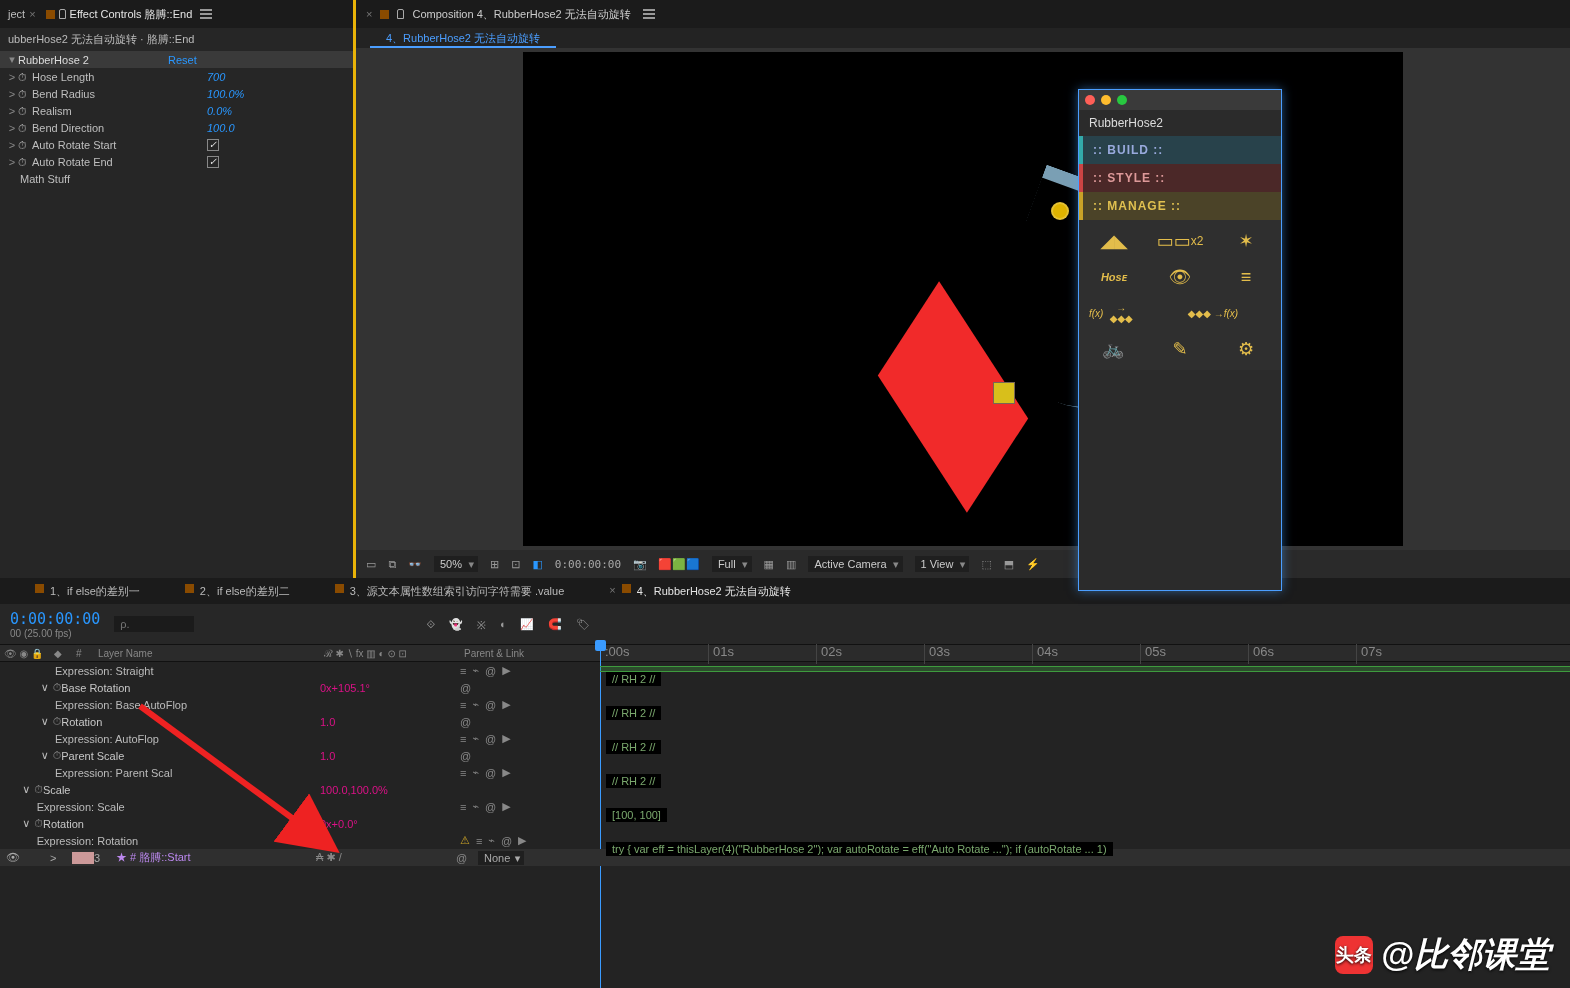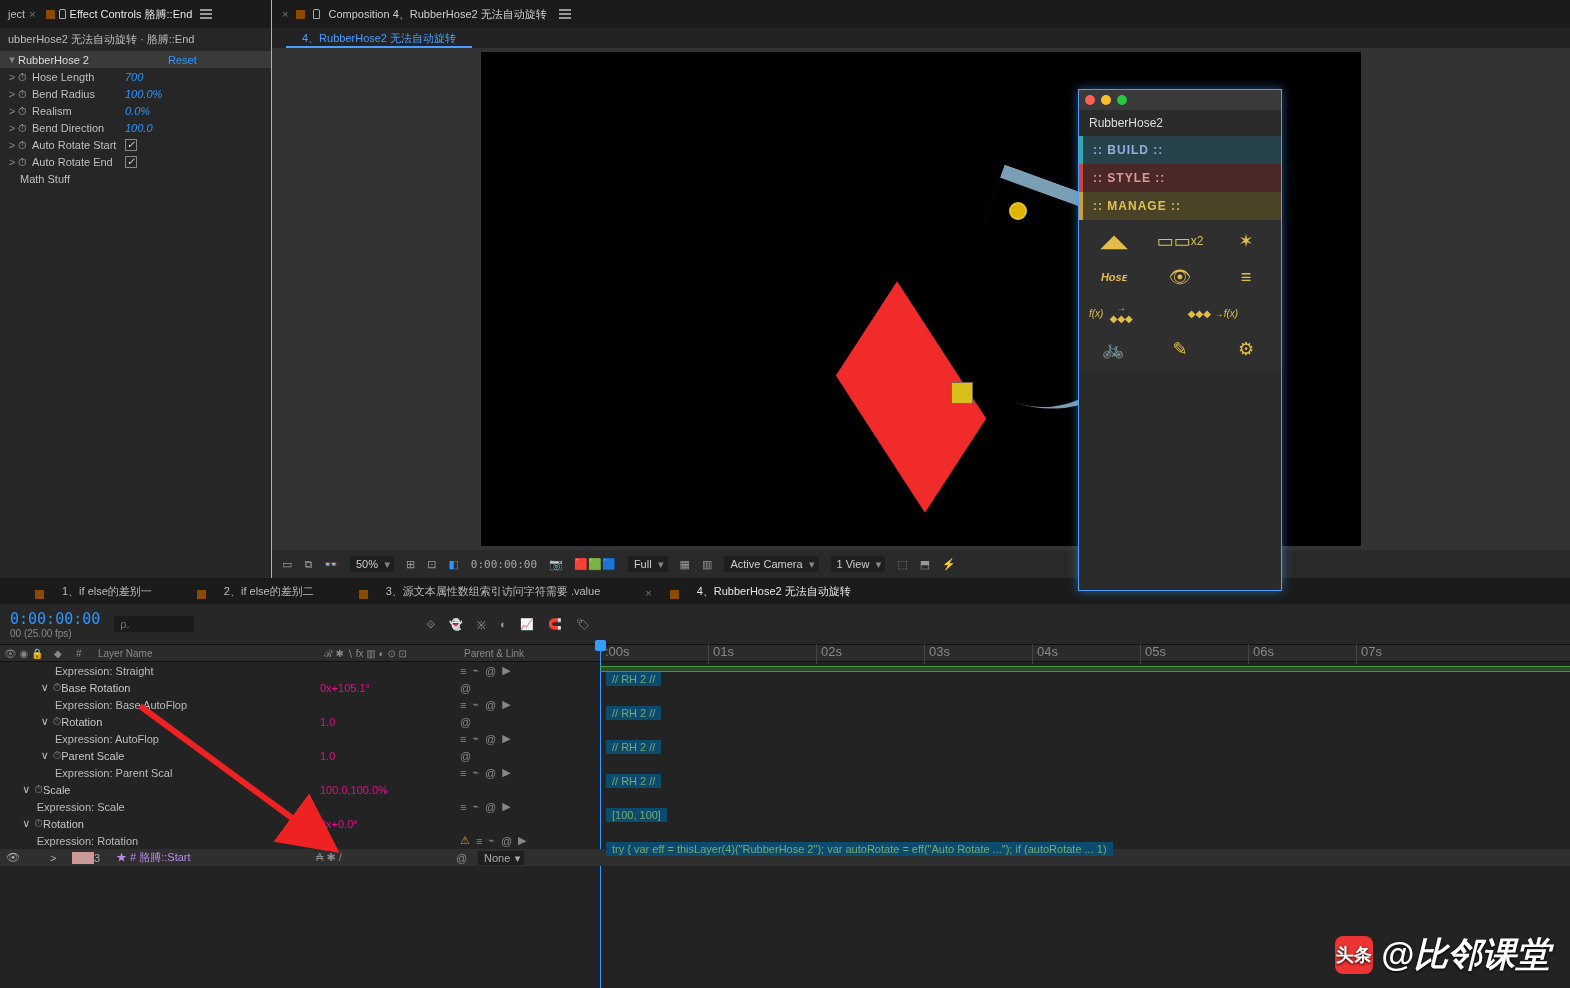--- a/index.html
+++ b/index.html
@@ -2,21 +2,21 @@
 <html><head>
 <meta charset="utf-8">
 <style>
   * { margin: 0; padding: 0; box-sizing: border-box; font-family: "Helvetica Neue", Arial, sans-serif; }
   body { background: #1e1e1e; color: #aaaaaa; font-size: 11px; width: 1570px; height: 988px; overflow: hidden; user-select: none; }
 
   
   .top-row { display: flex; height: 578px; }
 
   
-  .fx-panel { width: 272px; background: #262626; display: flex; flex-direction: column; border-right: 1px solid #eab308; }
+  .fx-panel { width: 356px; background: #262626; display: flex; flex-direction: column; border-right: 3px solid #eab308; }
   .panel-tabs { height: 28px; display: flex; align-items: center; gap: 4px; padding: 0 8px; background: #1b1b1b; font-size: 11px; color: #999; }
   .panel-tabs .tab { display: flex; align-items: center; gap: 4px; color: #bfbfbf; }
   .panel-tabs .tab.act { color: #e4e4e4; }
   .panel-tabs .tab .x { color: #777; margin-right: 6px; }
   .panel-tabs .mini-sq { width: 9px; height: 9px; background: #8a4b00; display: inline-block; }
   .panel-tabs .lock { width: 7px; height: 10px; border: 1px solid #aaa; border-radius: 2px 2px 0 0; display:inline-block; position:relative; }
   .panel-tabs .ham { display:inline-flex; flex-direction:column; gap:2px; margin-left:4px; }
   .panel-tabs .ham span { width:12px; height:2px; background:#999; display:block; }
 
   .fx-sub { padding: 4px 8px; color: #bbb; background:#262626; font-size:11px; }
@@ -54,41 +54,41 @@
   .acc-hdr.build  { background:#28424b; color:#9ad; border-color:#3aa; }
   .acc-hdr.style  { background:#4b2828; color:#d99; border-color:#c44; }
   .acc-hdr.manage { background:#4b4328; color:#e0c050; border-color:#c9a227; }
   .acc-body { background:#2f2f2f; padding: 8px 10px; display:grid; grid-template-columns: repeat(3, 1fr); gap: 10px 16px; }
   .acc-body .pico { color:#e3bd4b; font-size:18px; text-align:center; height:26px; display:flex; align-items:center; justify-content:center; }
   .plugin-foot { height: 220px; background:#2b2b2b; }
 
   
   .tl-area { height: 410px; background:#232323; display:flex; flex-direction:column; position:relative; }
   .tl-tabs { height: 26px; background:#1b1b1b; display:flex; align-items:center; gap:20px; padding:0 10px; color:#bbb; font-size:11px; }
-  .tl-tab { display:flex; align-items:flex-end; gap:18px;padding-left:25px; }
+  .tl-tab { display:flex; align-items:flex-start; gap:6px;padding-left:25px; }
   .tl-tab .sq { width:9px; height:9px; background:#8a4b00; }
   .tl-tab.active { color:#e4e4e4; }
 
   .tl-hdr { height: 40px; background:#272727; display:flex; }
   .tc-left { width: 600px; display:flex; align-items:center; padding: 0 10px; gap:14px; }
   .timecode { color:#2997ff; font-size:15px; font-family: monospace; }
   .fps { color:#888; font-size:10px; }
   .tc-right { flex:1; display:flex; align-items:center; gap:10px; padding:0 10px; }
   .tc-ico { color:#999; }
 
   .col-header { height:18px; background:#2b2b2b; display:flex; font-size:10px; color:#888; border-top:1px solid #111; border-bottom:1px solid #111; }
   .col-header .c { display:flex; align-items:center; padding:0 4px; }
 
   .layer-rows { flex:1; overflow:hidden; position:relative; }
   .layer-row { height:17px; display:flex; align-items:center; font-size:11px; }
   .lr-left { width:320px; display:flex; align-items:center; }
   .lr-mid  { width:140px; color:#d18; }
   .lr-sw   { width:140px; display:flex; align-items:center; gap:6px; color:#888; }
   .lr-tag  { width:596px; padding-left:6px; font-family: monospace; color:#7aa86d; }
-  .lr-tag .box { display:inline-block; background:#0c4a6e; padding:1px 6px;margin-top:16px; }
+  .lr-tag .box { display:inline-block; background:#000000; padding:1px 6px;margin-top:16px; }
   .pad { color:#888; }
   .expchev { color:#bbb; width:16px; text-align:center; }
   .propname { color:#c7c7c7; }
   .propname.exp { color:#bbb; }
   .sw-ico { color:#888; }
   .warn-ico { color:#c9a227; }
 
   .time-ruler { position:absolute; left:600px; right:0; top:66px; height:20px; display:flex; color:#888; font-size:13px; }
   .time-ruler .tick { width:108px; border-left:1px solid #444; padding-left:4px; }
   .cti { position:absolute; left:600px; top:62px; bottom:0; width:1px; background:#3a9bff; }

